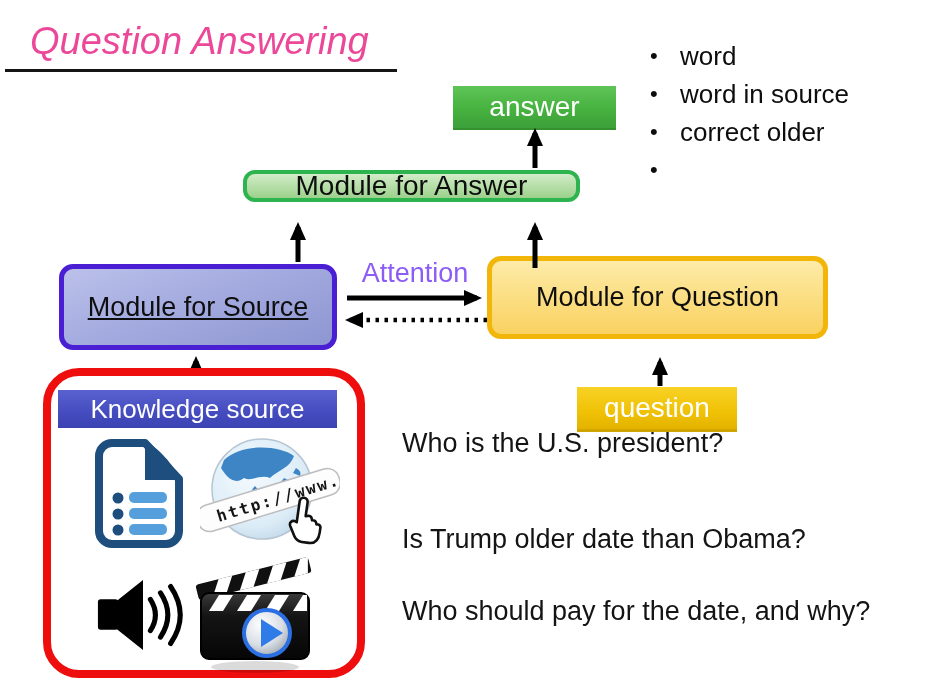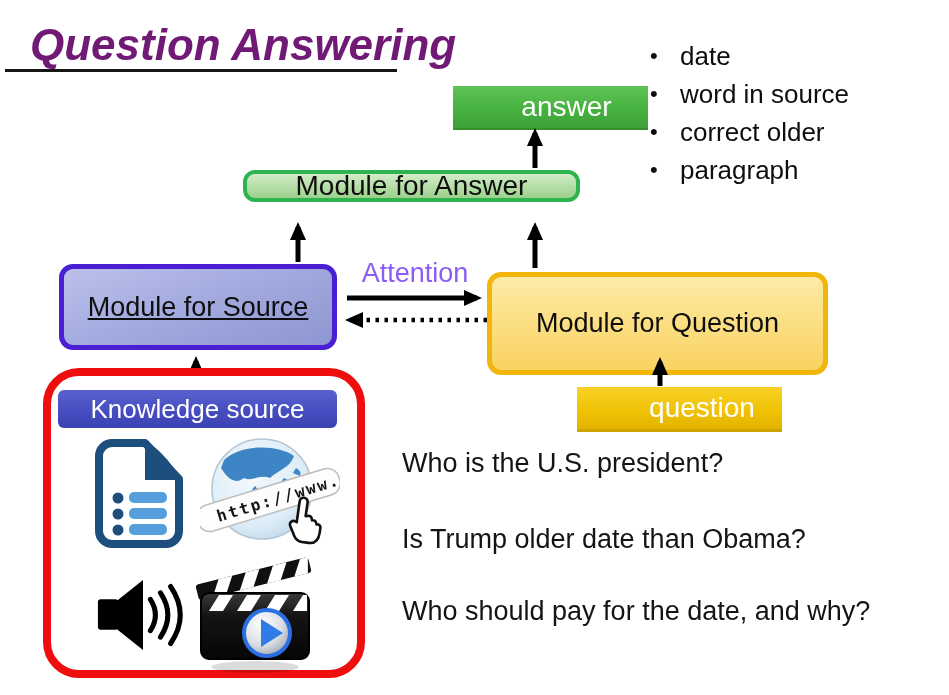--- a/index.html
+++ b/index.html
@@ -2,82 +2,81 @@
 <html><head>
 <meta charset="utf-8">
 <style>
   html,body{margin:0;padding:0;background:#ffffff;}
   #canvas{
     position:relative;width:949px;height:695px;background:#ffffff;overflow:hidden;
     font-family:"Liberation Sans","DejaVu Sans",sans-serif;color:#111;
   }
   .abs{position:absolute;}
   
-  #title{left:30px;top:20px;font-size:44px;font-weight:bold;font-style:italic;color:#701a75;letter-spacing:0px;}
+  #title{left:30px;top:20px;font-size:38px;font-weight:normal;font-style:italic;color:#ec4899;letter-spacing:0px;}
   #title-underline{left:5px;top:69px;width:392px;height:3px;background:#151515;}
   
   #answer-types{left:650px;top:37px;list-style:none;margin:0;padding:0;}
   #answer-types li{font-size:26px;line-height:38px;color:#0d0d0d;display:flex;align-items:center;}
   #answer-types li .dot{width:30px;font-size:22px;color:#0d0d0d;}
   
   .chip{display:flex;align-items:center;justify-content:center;color:#fff;font-size:28px;}
   #answer-box{left:453px;top:86px;width:163px;height:42px;
     background:linear-gradient(180deg,#5fc457 0%,#46b23f 55%,#3da03a 100%);
-    border-bottom:2px solid #36912f;padding-left:32px;}
+    border-bottom:2px solid #36912f;}
   #question-box{left:577px;top:387px;width:160px;height:42px;
     background:linear-gradient(180deg,#f8d226 0%,#f0c105 60%,#e3b300 100%);
-    border-bottom:3px solid #cfa300;padding-left:45px;}
+    border-bottom:3px solid #cfa300;}
   
   .module{display:flex;align-items:center;justify-content:center;font-size:27px;color:#0e0e0e;
     box-sizing:border-box;border-radius:14px;}
   #module-answer{left:243px;top:170px;width:337px;height:32px;border:4px solid #2db44e;border-radius:12px;
     background:linear-gradient(180deg,#d2ecc8 0%,#b4dda6 55%,#9cd18c 100%);font-size:28px;}
   #module-source{left:59px;top:264px;width:278px;height:86px;border:5px solid #4a1fd4;
     background:linear-gradient(160deg,#bcc1ea 0%,#a4abdf 45%,#8e96d2 100%);text-decoration:underline;}
-  #module-question{left:487px;top:272px;width:341px;height:103px;border:5px solid #f2b60a;
+  #module-question{left:487px;top:256px;width:341px;height:83px;border:5px solid #f2b60a;
     background:linear-gradient(180deg,#fdeba8 0%,#fbdd7f 55%,#f9d262 100%);}
   
   #attention{left:344px;top:258px;width:142px;text-align:center;font-size:27px;color:#8b5cf6;}
   
   #knowledge-frame{left:43px;top:368px;width:322px;height:310px;box-sizing:border-box;
     border:8px solid #ee0e0e;border-radius:36px;background:#ffffff;}
   #knowledge-bar{left:58px;top:390px;width:279px;height:38px;font-size:26px;
     display:flex;align-items:center;justify-content:center;color:#fff;
-    background:linear-gradient(180deg,#5a61cf 0%,#464dc0 55%,#3b42b2 100%);border-radius:6px;}
+    background:linear-gradient(180deg,#5a61cf 0%,#464dc0 55%,#3b42b2 100%);}
   
   .example-q{left:402px;font-size:27px;color:#141414;white-space:nowrap;}
-  #q1{top:448px;} #q2{top:524px;} #q3{top:596px;}
+  #q1{top:428px;} #q2{top:524px;} #q3{top:596px;}
   
   #arrows{left:0;top:0;width:949px;height:695px;pointer-events:none;}
   svg{display:block;}
 </style>
 </head>
 <body>
 
 <div id="canvas">
 
   <div id="title" class="abs">Question Answering</div>
   <div id="title-underline" class="abs"></div>
 
   <ul id="answer-types" class="abs">
     <li>
         <span class="dot">•</span>
-        <span>date</span>
+        <span>word</span>
       </li>
     <li>
         <span class="dot">•</span>
         <span>word in source</span>
       </li>
     <li>
         <span class="dot">•</span>
         <span>correct older</span>
       </li>
     <li>
         <span class="dot">•</span>
-        <span>paragraph</span>
       </li>
   </ul>
 
   <div id="answer-box" class="abs chip">answer</div>
   <div id="module-answer" class="abs module">Module for Answer</div>
   <div id="module-source" class="abs module">Module for Source</div>
   <div id="module-question" class="abs module">Module for Question</div>
   <div id="question-box" class="abs chip">question</div>
 
   <div id="attention" class="abs">Attention</div>

